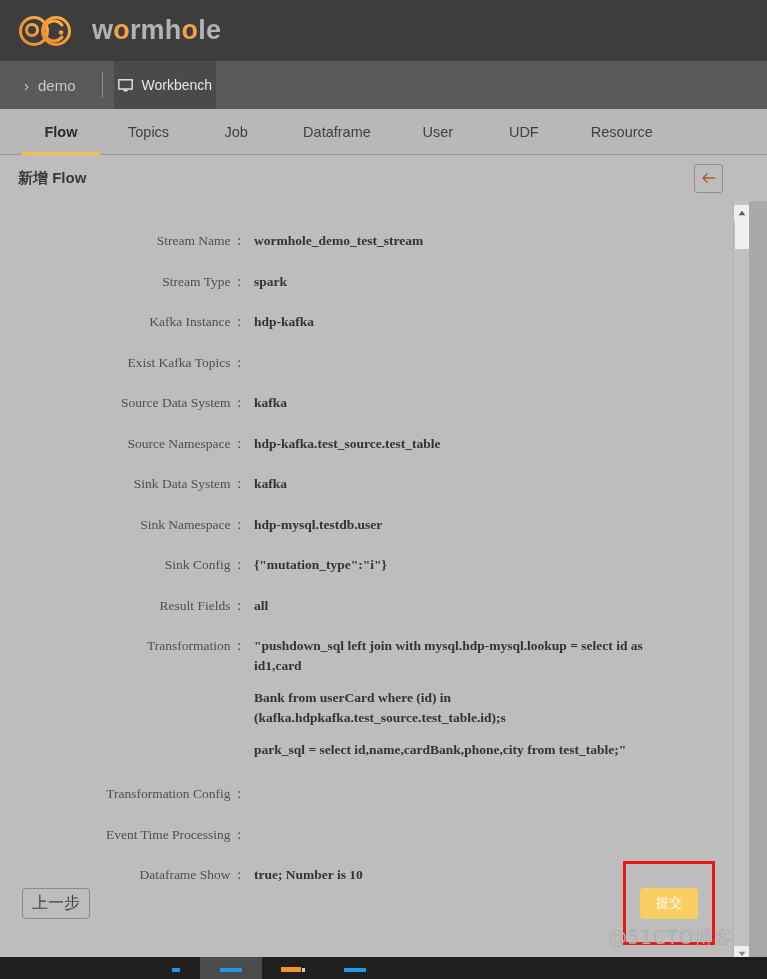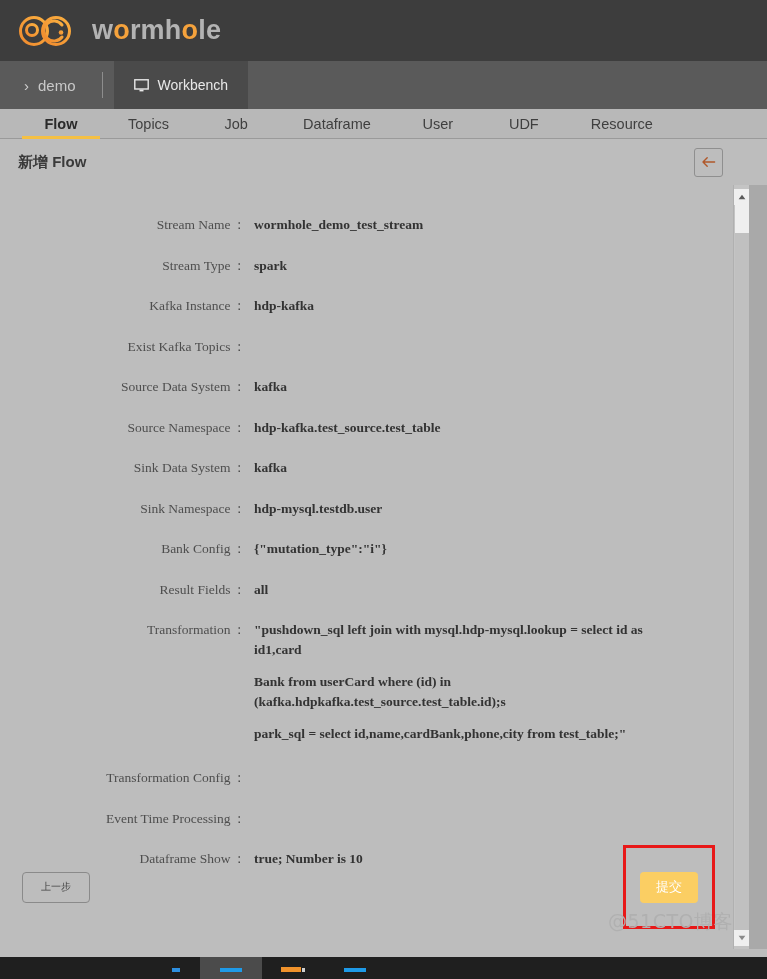--- a/index.html
+++ b/index.html
@@ -63,31 +63,31 @@
   }
   .bar-divider {
     width: 1px;
     background: #8d8d8d;
     margin: 11px 0;
   }
   .workbench-tab {
     display: flex;
     align-items: center;
     gap: 9px;
-    padding: 0 20px;
+    padding: 0 4px;
     background: #4a4a4a;
     color: #e8e8e8;
     font-size: 14px;
     margin-left: 11px;
   }
   .monitor-icon { display: block; }
 
   
   .nav-tabs {
-    height: 30px;
+    height: 46px;
     background: #b8b8b8;
     display: flex;
     align-items: stretch;
     border-bottom: 1px solid #9a9a9a;
     padding-left: 18px;
   }
   .nav-tab {
     display: flex;
     align-items: center;
     justify-content: center;
@@ -234,21 +234,21 @@
     align-items: center;
     justify-content: space-between;
     padding: 0 18px 0 22px;
   }
   .prev-btn {
     width: 68px;
     height: 31px;
     border: 1px solid #8a8a8a;
     border-radius: 4px;
     background: #bdbdbd;
-    font-size: 10px;
+    font-size: 16px;
     color: #3f3f3f;
     display: flex;
     align-items: center;
     justify-content: center;
     font-family: "DejaVu Sans", "Liberation Sans", sans-serif;
   }
   .submit-zone {
     width: 92px;
     height: 84px;
     border: 3px solid #e81818;
@@ -417,21 +417,21 @@
         <div class="field-label"><span>Sink Data System</span><span class="colon">：</span></div>
         <div class="field-value">kafka</div>
       </div>
 
       <div class="field-row">
         <div class="field-label"><span>Sink Namespace</span><span class="colon">：</span></div>
         <div class="field-value">hdp-mysql.testdb.user</div>
       </div>
 
       <div class="field-row">
-        <div class="field-label"><span>Bank Config</span><span class="colon">：</span></div>
+        <div class="field-label"><span>Sink Config</span><span class="colon">：</span></div>
         <div class="field-value">{"mutation_type":"i"}</div>
       </div>
 
       <div class="field-row">
         <div class="field-label"><span>Result Fields</span><span class="colon">：</span></div>
         <div class="field-value">all</div>
       </div>
 
       <div class="field-row multiline">
         <div class="field-label"><span>Transformation</span><span class="colon">：</span></div>

